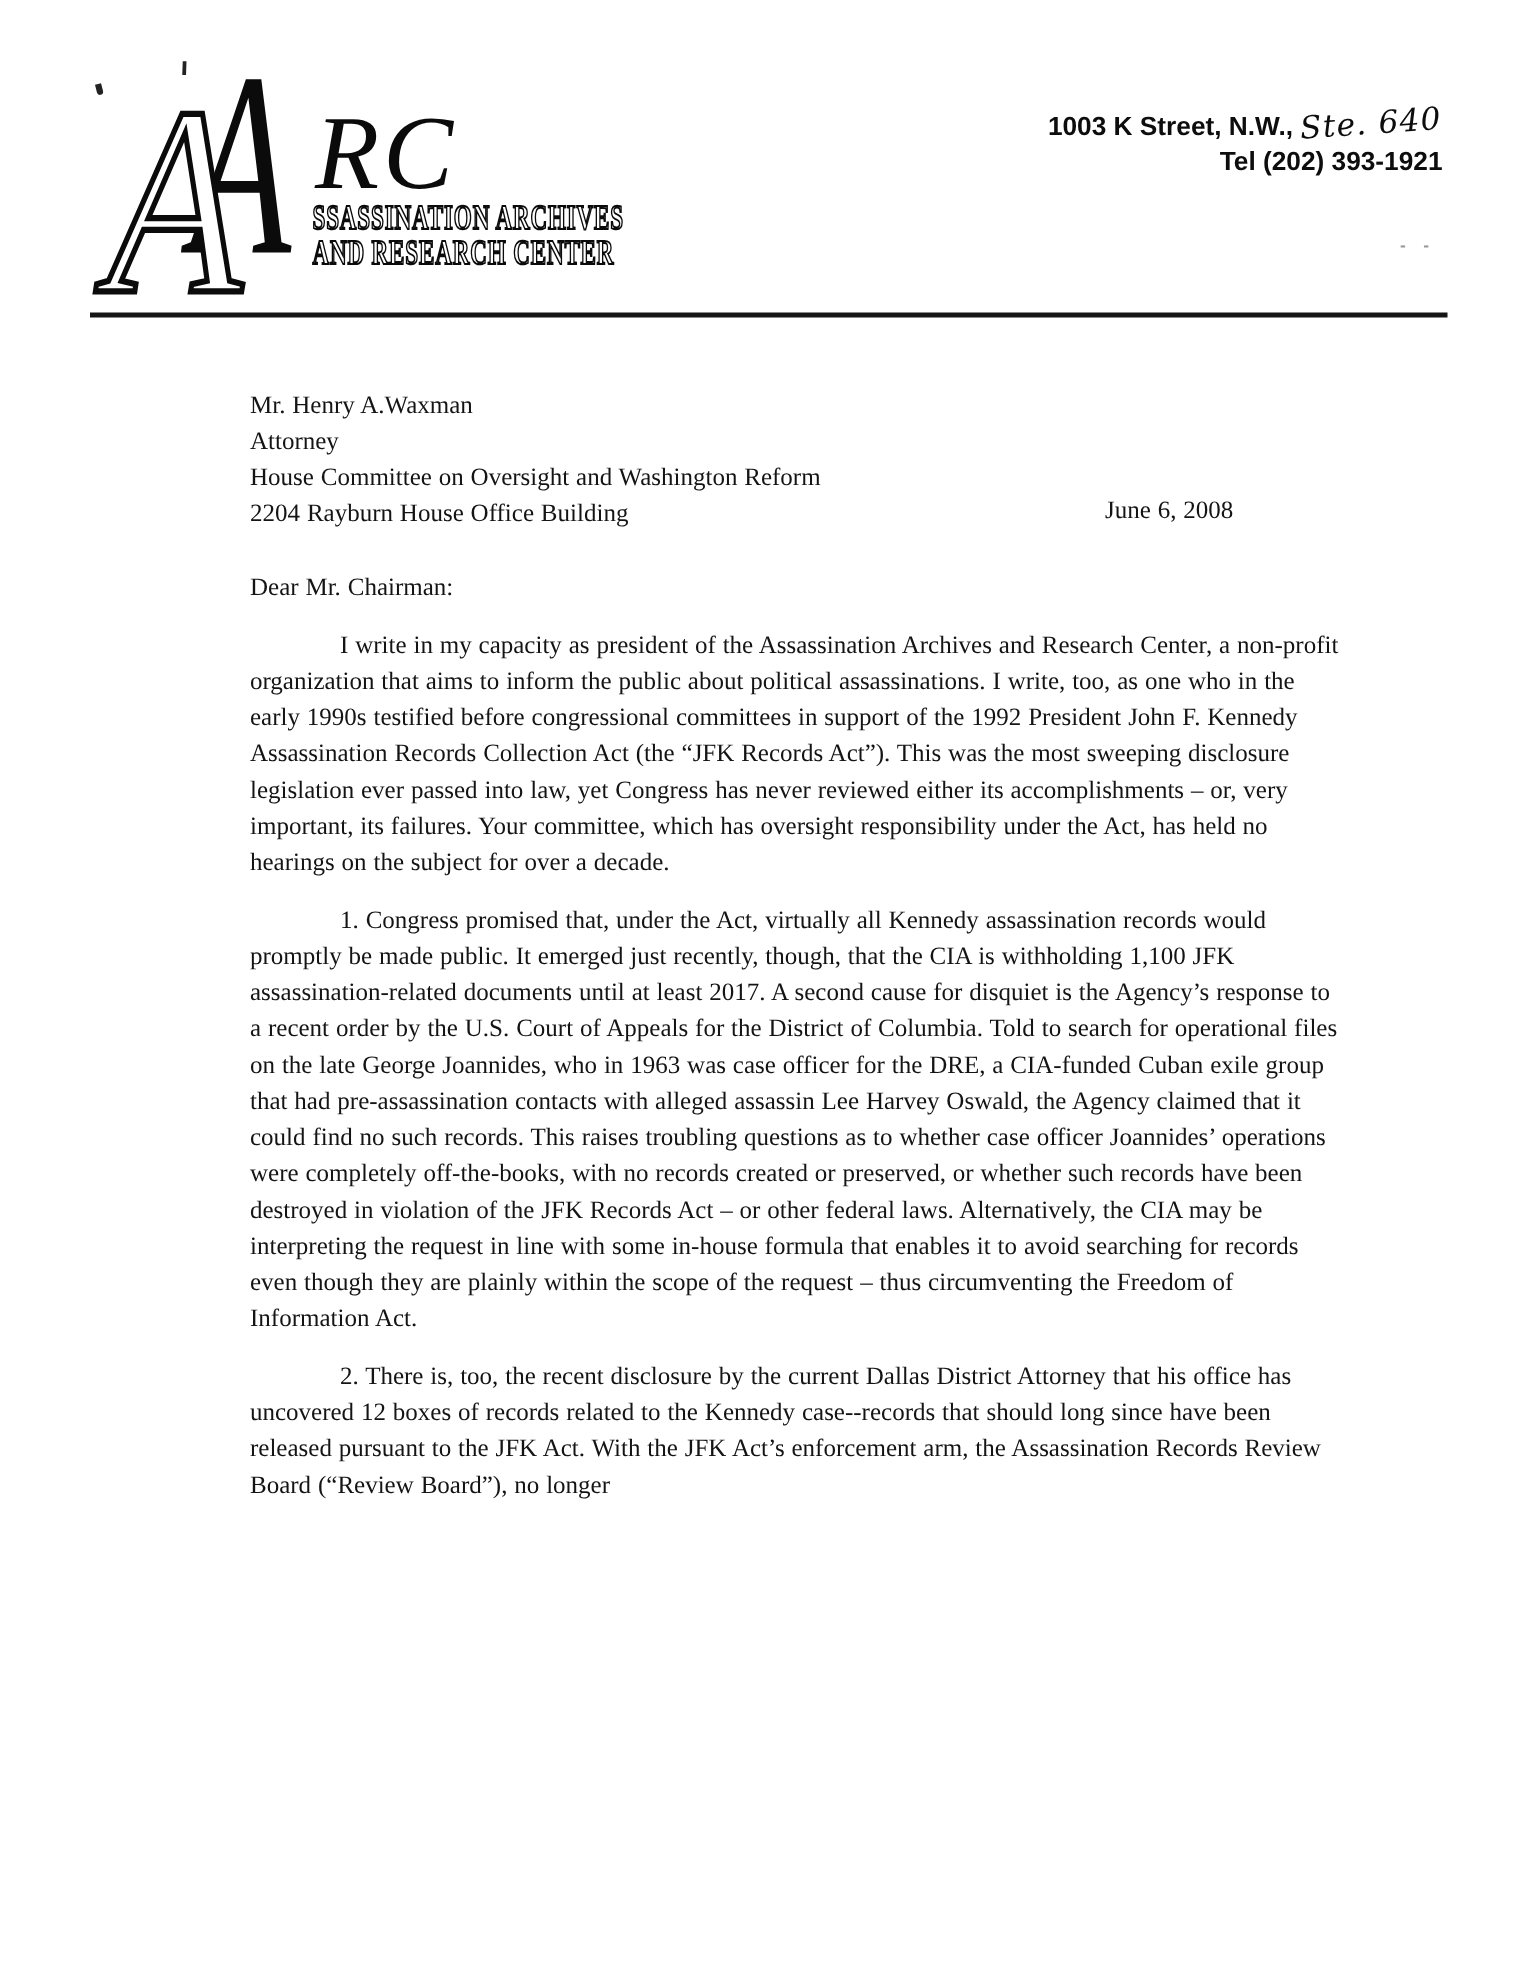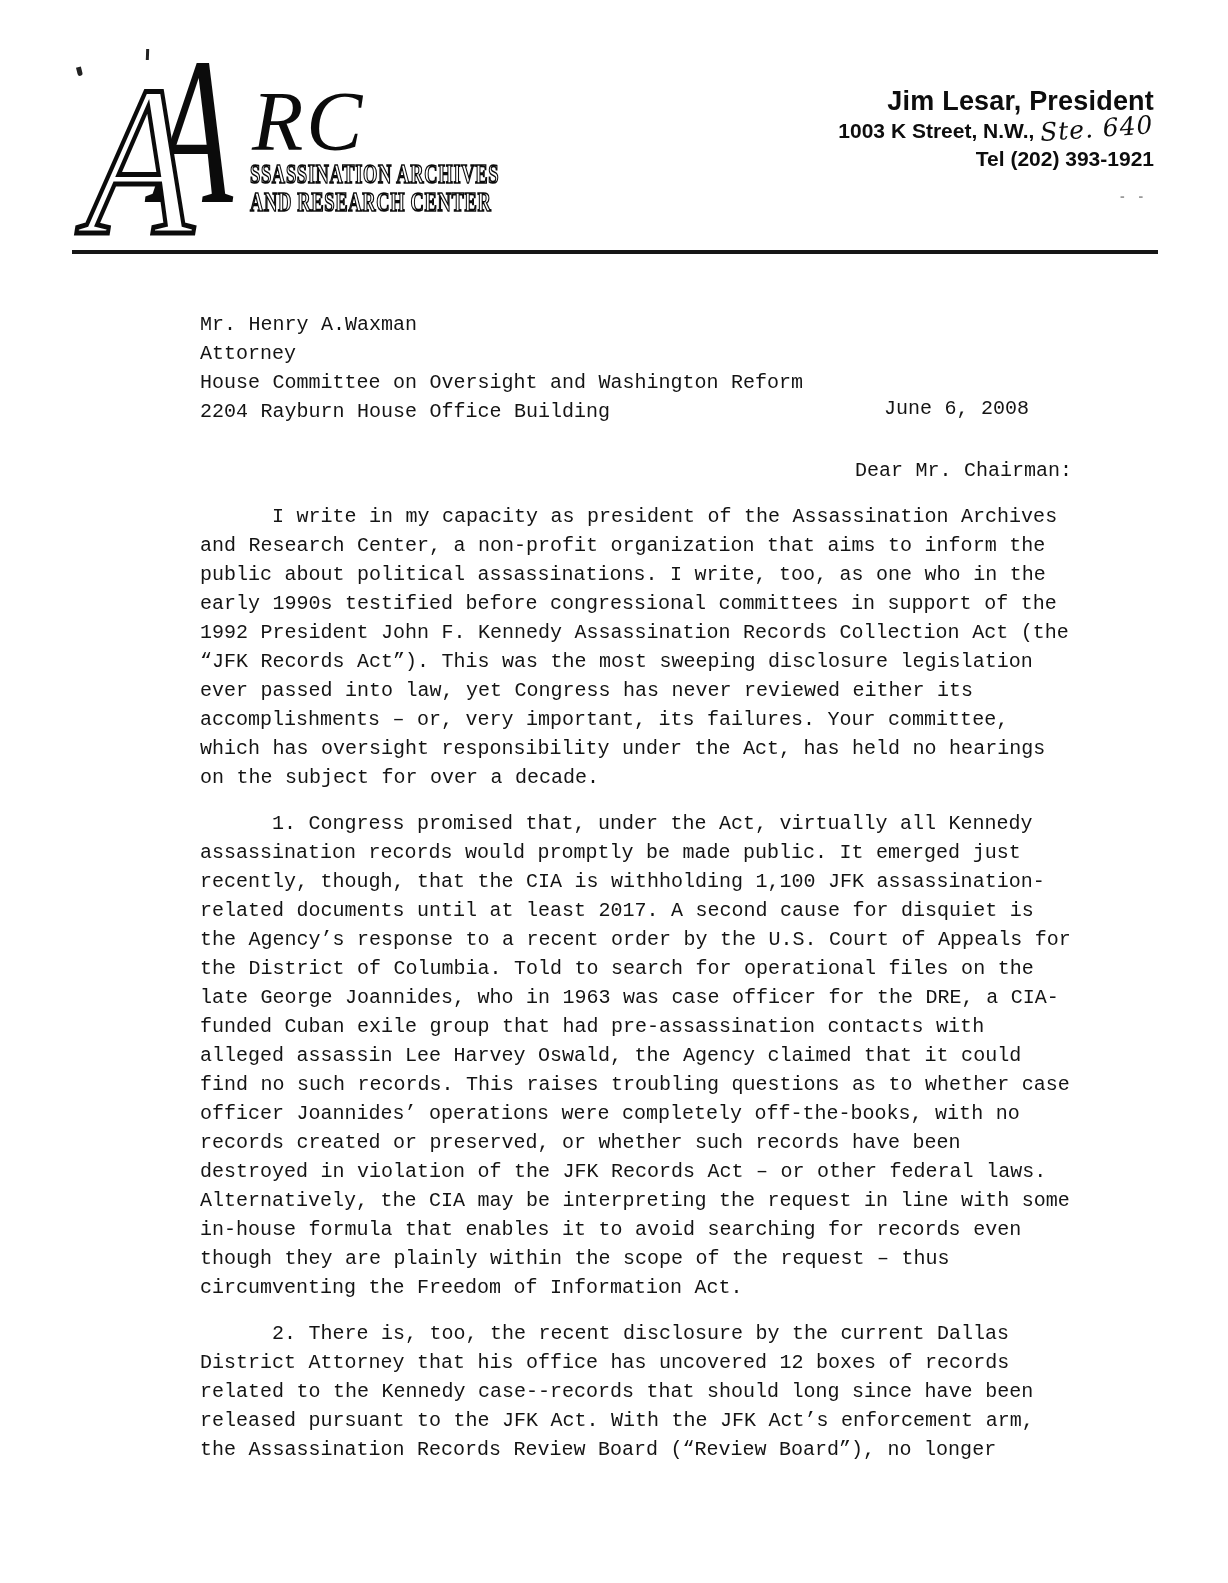--- a/index.html
+++ b/index.html
@@ -49,51 +49,50 @@
 
   
   .rule {
     position: absolute; left: 72px; top: 250px;
     width: 1086px; height: 4px; background: #161616;
   }
 
   
   .letter {
     position: absolute; left: 200px; top: 310px; width: 872px;
-    font-family: Liberation Mono, monospace;
+    font-family: Liberation Serif, serif;
     font-size: 20px; line-height: 29px;
     word-spacing: 0.5px;
     color: #141414;
   }
   .rcpt-line { position: relative; }
   .date {
     position: absolute; left: 684px; top: 0; white-space: nowrap; margin-top: 26px;
   }
-  .salutation { margin-top: 30px; text-align: right; }
+  .salutation { margin-top: 30px; }
   .letter p { margin: 17px 0 0 0; text-indent: 72px; }
 </style>
 </head>
 <body>
 
 <div class="page">
 
   <svg class="logo-svg" width="560" height="250" viewBox="0 0 560 250" aria-hidden="true">
     <text transform="translate(152,202) scale(0.63,1)" font-family="Liberation Serif, DejaVu Serif, serif" font-style="italic" font-size="210" fill="#0b0b0b">A</text>
     <text transform="translate(86,233) scale(0.82,1)" font-family="Liberation Serif, DejaVu Serif, serif" font-style="italic" font-size="215" fill="#ffffff" stroke="#0b0b0b" stroke-width="5">A</text>
     <text transform="translate(252,150)" font-family="Liberation Serif, DejaVu Serif, serif" font-style="italic" font-size="84" letter-spacing="3" fill="#0b0b0b">RC</text>
     <text transform="translate(250,183) scale(0.66,1)" font-family="Liberation Serif, DejaVu Serif, serif" font-weight="bold" font-size="28" letter-spacing="1" fill="#ffffff" stroke="#0b0b0b" stroke-width="1.6">SSASSINATION ARCHIVES</text>
     <text transform="translate(250,211) scale(0.66,1)" font-family="Liberation Serif, DejaVu Serif, serif" font-weight="bold" font-size="28" letter-spacing="1" fill="#ffffff" stroke="#0b0b0b" stroke-width="1.6">AND RESEARCH CENTER</text>
   </svg>
 
   <div class="artifact tick"></div>
   <div class="artifact comma"></div>
   <div class="smudge">- -</div>
 
   <div class="sender">
-    <div class="name">Jim Lesar, President</div>
     <div class="line">
       <span>1003 K Street, N.W.,</span><span class="handwritten">Ste. 640</span>
     </div>
     <div class="line">Tel (202) 393-1921</div>
   </div>
 
   <div class="rule"></div>
 
   <div class="letter">
     <div class="recipient">

